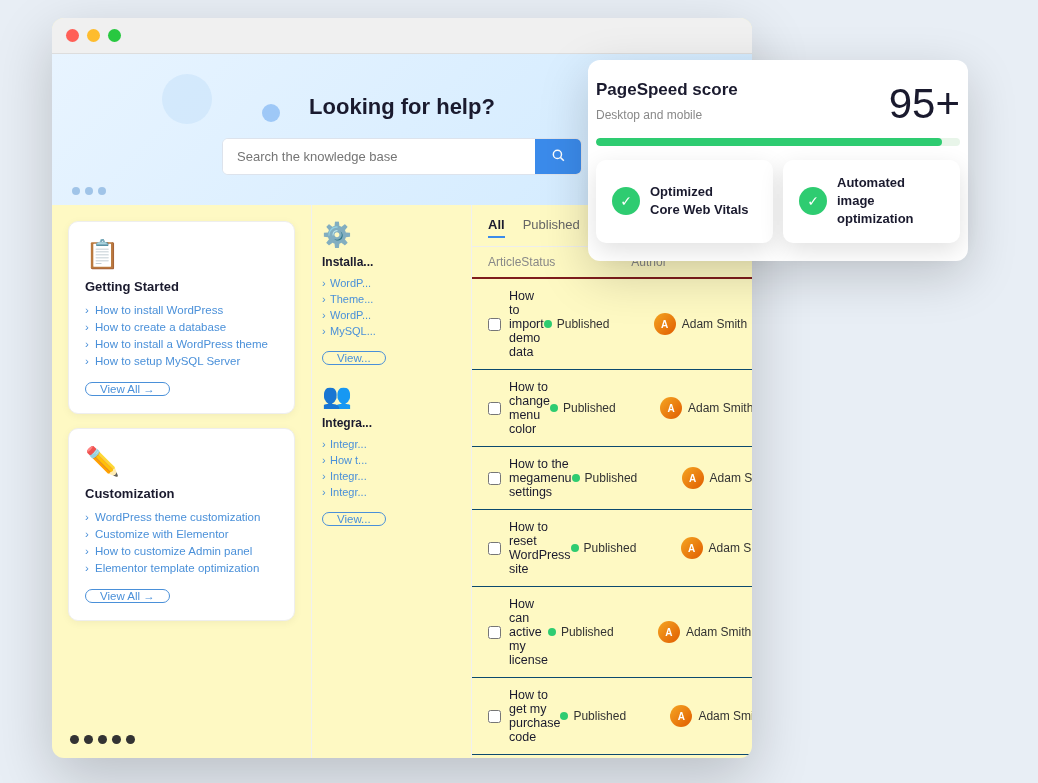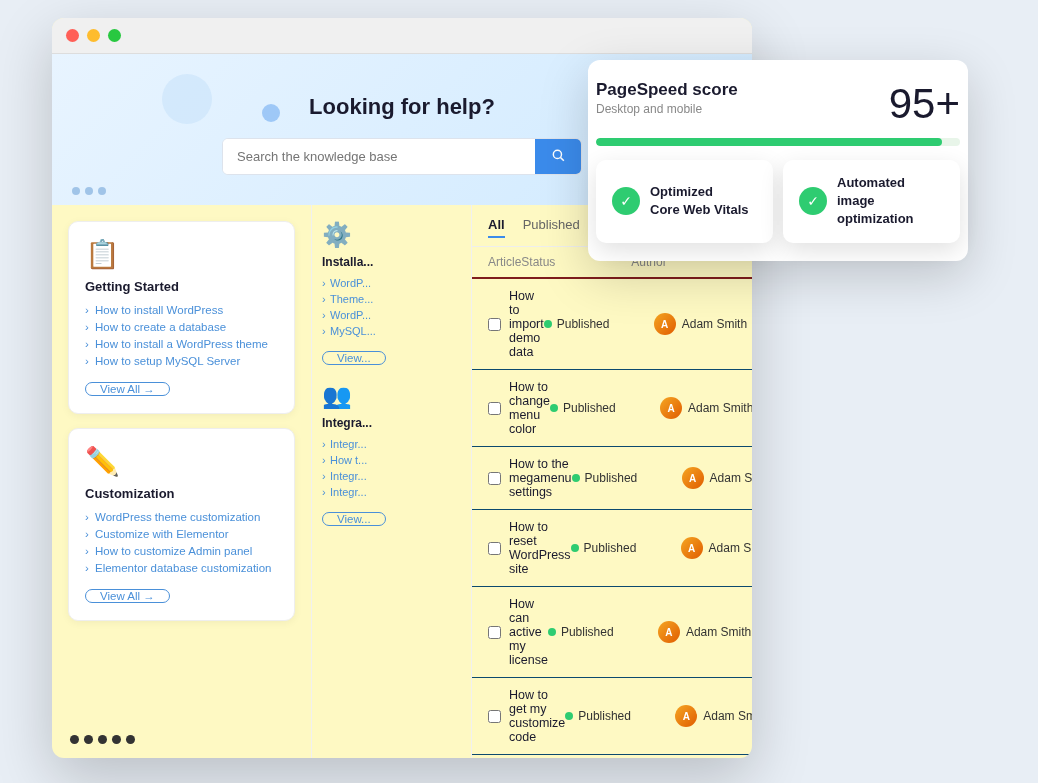--- a/index.html
+++ b/index.html
@@ -265,21 +265,21 @@
     }
 
     .ps-top {
       display: flex;
       justify-content: space-between;
       align-items: flex-start;
       margin-bottom: 6px;
     }
 
     .ps-title { font-size: 17px; font-weight: 700; color: #1a1a2e; }
-    .ps-sub { font-size: 12px; color: #888; margin-top: 2px; }
+    .ps-sub { font-size: 12px; color: #888; margin-top: 8px; }
     .ps-score { font-size: 42px; font-weight: 400; color: #1a1a2e; }
 
     .ps-bar-wrap {
       background: #e8f5e9;
       border-radius: 20px;
       height: 8px;
       margin: 10px 0 6px;
       overflow: hidden;
     }
     .ps-bar-fill {
@@ -393,21 +393,21 @@
         <a class="cat-link">How to setup MySQL Server</a>
         <a class="view-all-btn">View All →</a>
       </div>
 
       <div class="category-card">
         <span class="cat-icon">✏️</span>
         <div class="cat-title">Customization</div>
         <a class="cat-link">WordPress theme customization</a>
         <a class="cat-link">Customize with Elementor</a>
         <a class="cat-link">How to customize Admin panel</a>
-        <a class="cat-link">Elementor database customization</a>
+        <a class="cat-link">Elementor template optimization</a>
         <a class="view-all-btn">View All →</a>
       </div>
 
       <div class="scroll-deco">
         <div class="scroll-deco-dot"></div>
         <div class="scroll-deco-dot"></div>
         <div class="scroll-deco-dot"></div>
         <div class="scroll-deco-dot"></div>
         <div class="scroll-deco-dot"></div>
       </div>
@@ -521,21 +521,21 @@
       </div>
       <div class="author-cell">
         <div class="avatar">A</div>
         <span>Adam Smith</span>
       </div>
 
     </div>
           <div class="article-row">
       <div class="article-check">
         <input type="checkbox" style="">
-        <span class="article-title-text">How to get my customize code</span>
+        <span class="article-title-text">How to get my purchase code</span>
       </div>
       <div class="status-badge">
         <div class="status-dot"></div>
         <span>Published</span>
       </div>
       <div class="author-cell">
         <div class="avatar">A</div>
         <span>Adam Smith</span>
       </div>
 

